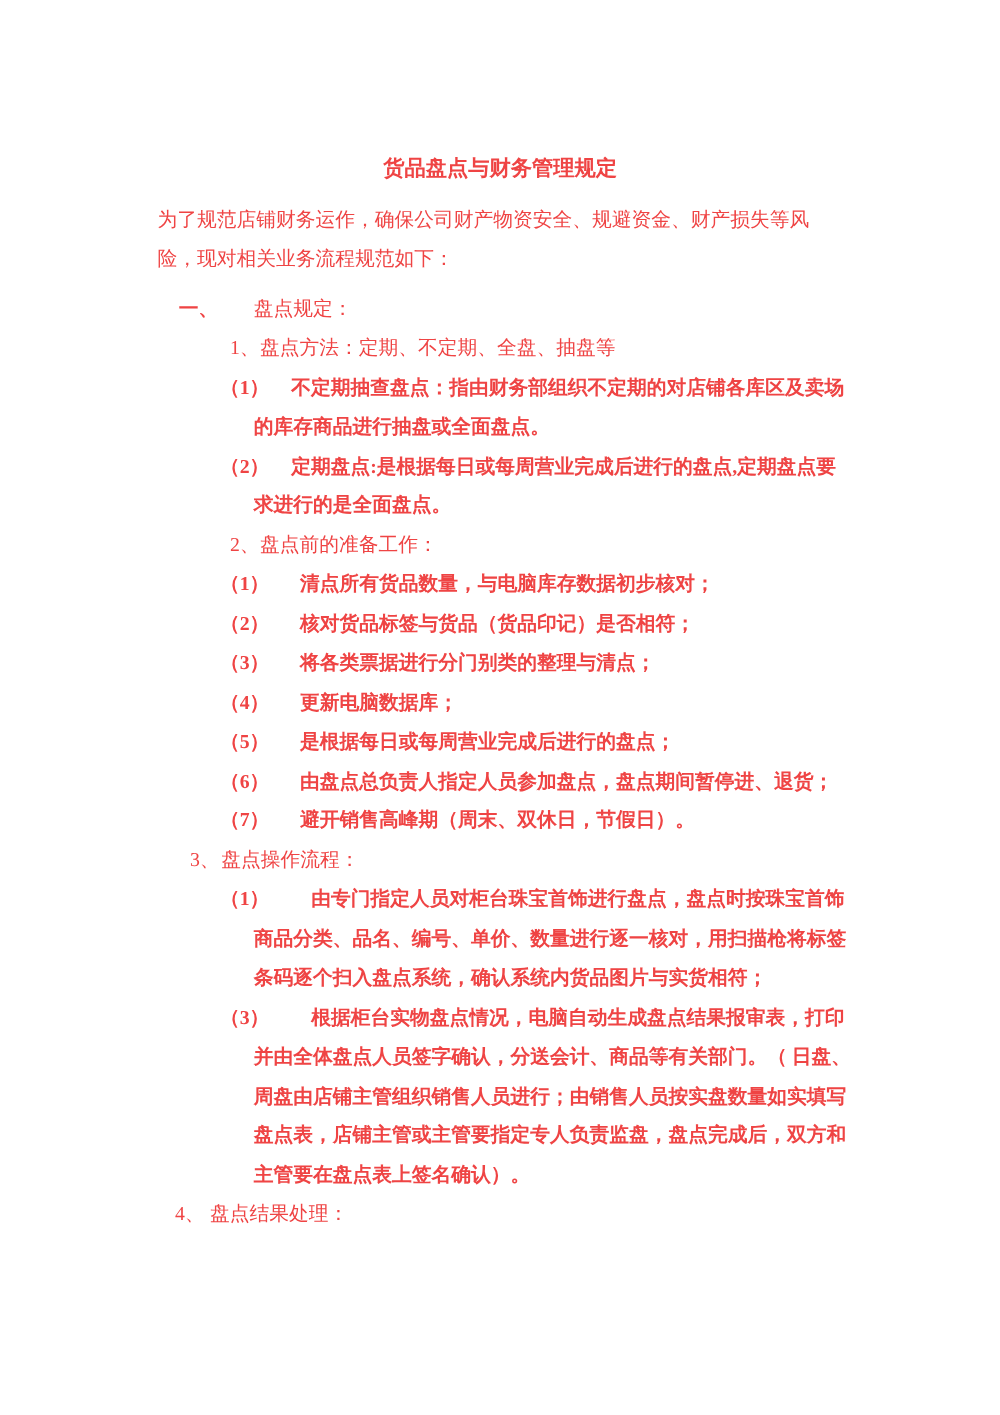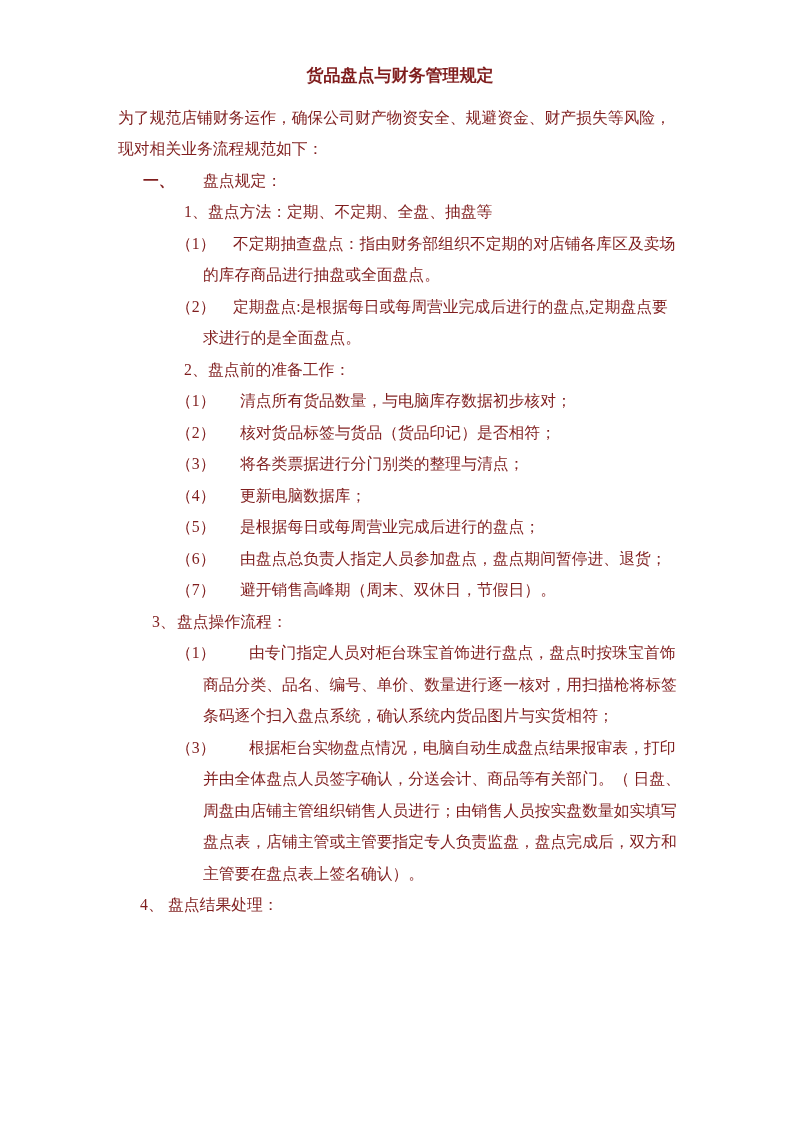--- a/index.html
+++ b/index.html
@@ -1,48 +1,48 @@
 <!DOCTYPE html>
 <html><head>
 <meta charset="utf-8">
 <style>
   html,body{margin:0;padding:0;background:#ffffff;}
   .page{
     position:relative;
     width:800px;height:1132px;
     background:#ffffff;
     box-sizing:border-box;
-    padding:60px 118px 0 118px;
+    padding:119px 118px 0 118px;
     font-family:"Liberation Serif","DejaVu Serif",serif;
     font-size:15.8px;
     line-height:31.5px;
-    color:#7f1d1d;
+    color:#ef4444;
     overflow:hidden;
   }
   .doc-title{
     margin:0 0 10px 0;
     font-size:17px;
     font-weight:bold;
     text-align:center;
     line-height:31.5px;
   }
-  .intro{margin:0;}
+  .intro{margin:8px;}
   .b{font-weight:normal;}
   
   .sec-head{margin-left:25px;}
   .sec-head .num{display:inline-block;width:60px;font-weight:bold;}
   
   .sub{margin-left:66px;}
   .sub .num{display:inline-block;width:24px;}
   .sub.s3{margin-left:34px;}
   .sub.s3 .num{width:25px;}
   .sub.s4{margin-left:22px;}
   .sub.s4 .num{width:28px;}
   
-  .item{margin-left:85px;text-indent:-27px;}
+  .item{margin-left:85px;text-indent:-27px;font-weight:bold;}
   .item .label{display:inline-block;text-indent:0;}
   .g1 .label{width:57px;}
   .g2 .label{width:64px;}
   .g3 .label{width:73px;}
 </style>
 </head>
 <body>
 
 <div class="page">
 

